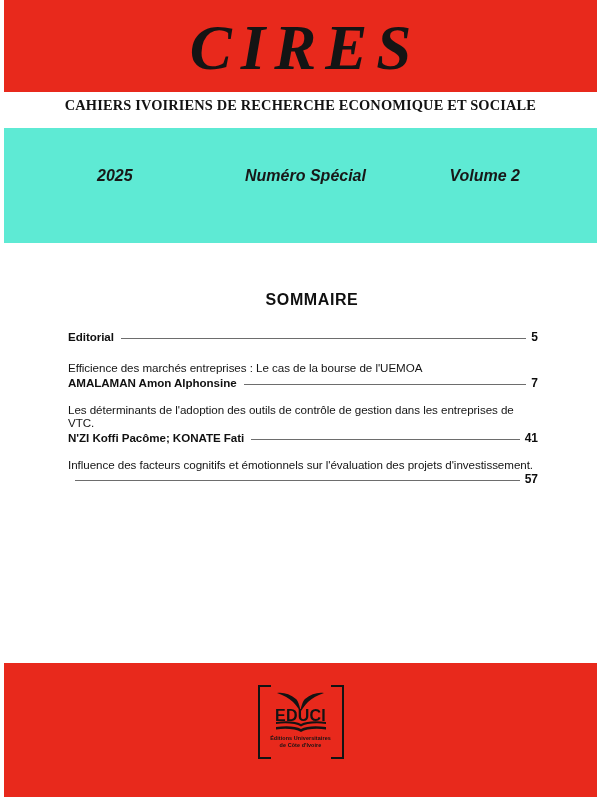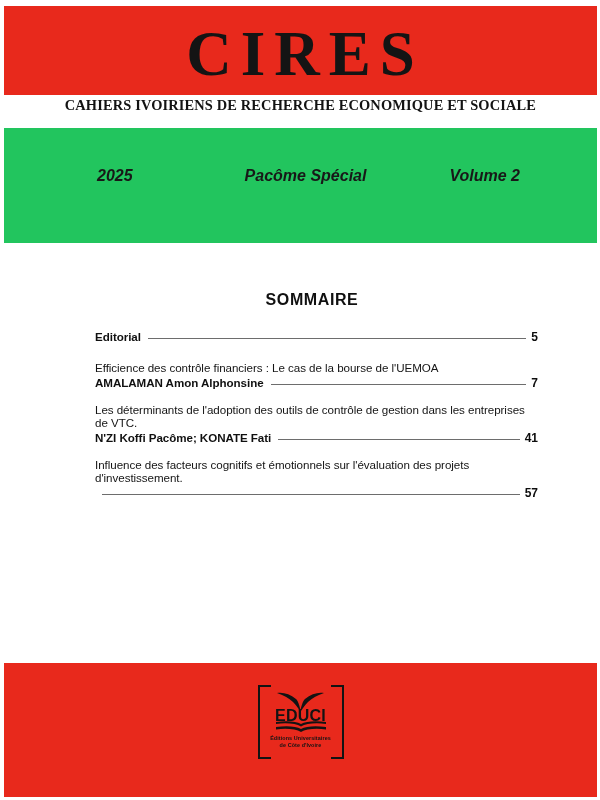--- a/index.html
+++ b/index.html
@@ -20,24 +20,25 @@
     left: 0; top: 0;
     width: 600px;
     height: 800px;
     background: #ffffff;
   }
 
   
   .masthead-top {
     position: absolute;
     left: 4px;
-    top: 6px;
+    top: 0;
     width: 593px;
     height: 92px;
     background: #e8291c;
+    font-style: italic;
   }
   .journal-title {
     position: absolute;
     left: 0;
     top: 0;
     width: 593px;
     height: 92px;
     display: flex;
     align-items: center;
     justify-content: center;
@@ -72,21 +73,21 @@
     transform: scaleX(0.93);
     white-space: nowrap;
   }
 
   .masthead-bottom {
     position: absolute;
     left: 4px;
     top: 128px;
     width: 593px;
     height: 115px;
-    background: #22c55e;
+    background: #5eead4;
   }
   .issue-row {
     position: absolute;
     left: 0;
     top: 36px;
     width: 593px;
     height: 24px;
     display: flex;
     align-items: center;
     font-family: "Liberation Sans", sans-serif;
@@ -125,21 +126,21 @@
     font-weight: bold;
     font-size: 16px;
     letter-spacing: 0.6px;
     color: #101010;
     padding-top: 48px;
     padding-left: 24px;
   }
 
   .toc {
     margin-top: 21px;
-    padding-left: 95px;
+    padding-left: 68px;
     padding-right: 62px;
   }
   .toc-entry {
     margin-bottom: 13px;
   }
   .toc-entry.first { margin-bottom: 17px; }
   .toc-title {
     font-family: "Liberation Sans", sans-serif;
     font-size: 11.6px;
     line-height: 13.6px;
@@ -275,40 +276,40 @@
     <div class="journal-title">CIRES</div>
   </div>
 
   <div class="masthead-whiteband">
     <div class="journal-subtitle">CAHIERS IVOIRIENS DE RECHERCHE ECONOMIQUE ET SOCIALE</div>
   </div>
 
   <div class="masthead-bottom">
     <div class="issue-row">
       <span class="issue-year">2025</span>
-      <span class="issue-label">Pacôme Spécial</span>
+      <span class="issue-label">Numéro Spécial</span>
       <span class="issue-volume">Volume 2</span>
     </div>
   </div>
 
   <div class="contents">
     <div class="sommaire-heading">SOMMAIRE</div>
 
     <div class="toc">
 
       <div class="toc-entry first">
         <div class="toc-line">
           <span class="toc-authors">Editorial</span>
           <span class="toc-leader"></span>
           <span class="toc-page">5</span>
         </div>
       </div>
 
       <div class="toc-entry">
-        <div class="toc-title">Efficience des contrôle financiers : Le cas de la bourse de l'UEMOA</div>
+        <div class="toc-title">Efficience des marchés entreprises : Le cas de la bourse de l'UEMOA</div>
         <div class="toc-line">
           <span class="toc-authors">AMALAMAN Amon Alphonsine</span>
           <span class="toc-leader"></span>
           <span class="toc-page">7</span>
         </div>
       </div>
 
 
       <div class="toc-entry">
         <div class="toc-title">Les déterminants de l'adoption des outils de contrôle de gestion dans les entreprises de VTC.</div>

